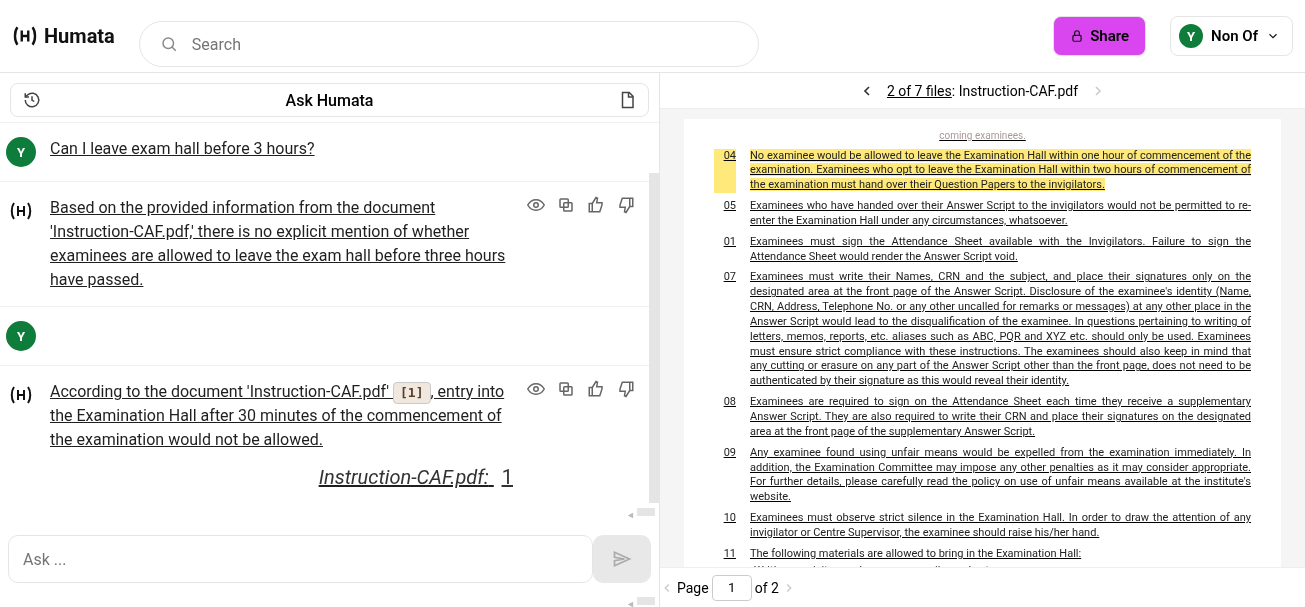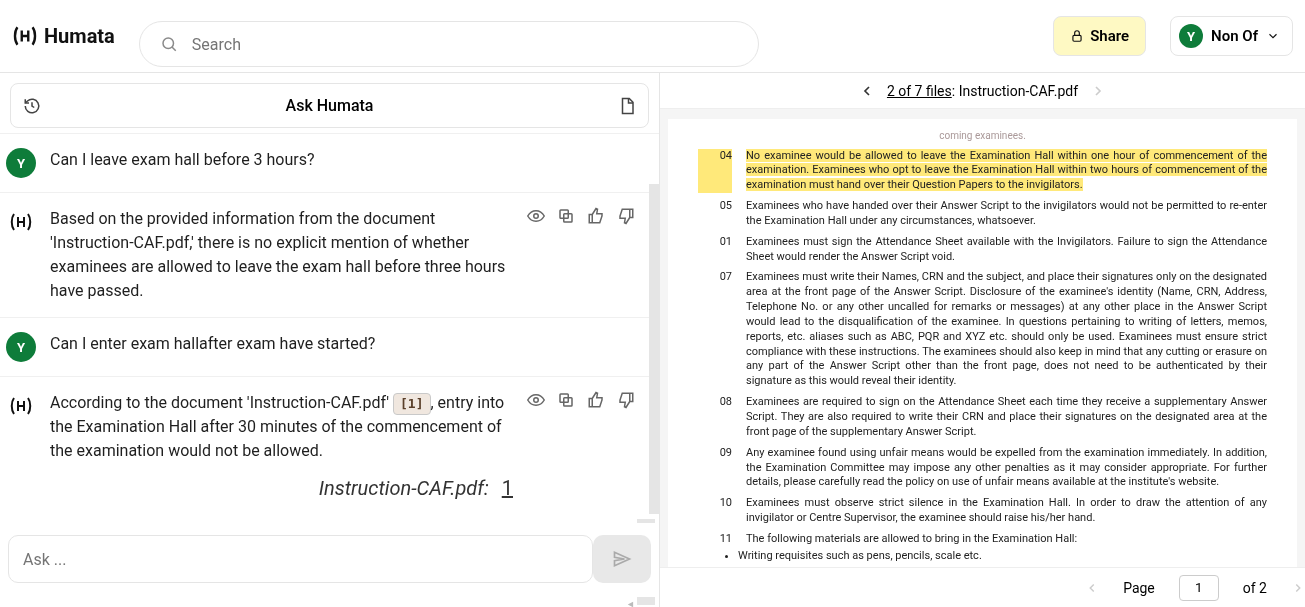--- a/index.html
+++ b/index.html
@@ -6,41 +6,41 @@
   body { width: 1305px; height: 607px; overflow: hidden; background: #fff; }
   
   
   .topbar { height: 73px; display: flex; align-items: center; padding: 0 12px; border-bottom: 1px solid #e5e5e5; gap: 24px; }
   .logo { display: flex; align-items: center; gap: 6px; font-weight: 700; font-size: 20px; color: #111; }
   .logo-icon svg { width: 26px; height: 26px; }
   .search-wrap { flex-shrink: 0; margin-top: 16px; }
   .search { display: flex; align-items: center; width: 620px; height: 46px; border: 1px solid #e5e5e5; border-radius: 28px; padding: 0 20px; gap: 14px; color: #8a8a8a; }
   .search input { border: none; outline: none; font-size: 16px; flex: 1; background: transparent; }
   .spacer { flex: 1; }
-  .share-btn { display: flex; align-items: center; gap: 6px; border: 1px solid #e5e5e5; background: #fef9c3; border-radius: 8px; height: 40px; padding: 0 16px; font-size: 15px; font-weight: 600; cursor: pointer; }
+  .share-btn { display: flex; align-items: center; gap: 6px; border: 1px solid #e5e5e5; background: #d946ef; border-radius: 8px; height: 40px; padding: 0 16px; font-size: 15px; font-weight: 600; cursor: pointer; }
   .user-btn { display: flex; align-items: center; gap: 8px; border: 1px solid #e5e5e5; border-radius: 8px; height: 40px; padding: 0 12px 0 8px; cursor: pointer; font-size: 15px; font-weight: 600; }
   .avatar { width: 24px; height: 24px; border-radius: 50%; background: #0e7c3a; color: #fff; display: flex; align-items: center; justify-content: center; font-size: 13px; font-weight: 700; }
   
   
   .main { display: flex; height: 534px; }
   .left { width: 660px; display: flex; flex-direction: column; border-right: 1px solid #e5e5e5; }
   .right { flex: 1; display: flex; flex-direction: column; background: #f5f5f5; }
   
   
-  .chat-header { margin: 10px 10px 0 10px; height: 45px; border: 1px solid #e5e5e5; border-radius: 8px; display: flex; align-items: center; justify-content: center; position: relative; font-size: 16px; font-weight: 500; text-align: center; }
+  .chat-header { margin: 10px 10px 0 10px; height: 34px; border: 1px solid #e5e5e5; border-radius: 8px; display: flex; align-items: center; justify-content: center; position: relative; font-size: 16px; font-weight: 500; text-align: center; }
   .chat-header .hist-icon { position: absolute; left: 12px; }
   .chat-header .doc-icon { position: absolute; right: 12px; }
   
   
   .chat-body { flex: 1; overflow-y: auto; padding-bottom: 10px; position: relative; }
   .chat-row { display: flex; gap: 14px; padding: 14px 24px 14px 6px; border-bottom: 1px solid #f0f0f0; }
   .chat-row .av { width: 30px; height: 30px; border-radius: 50%; flex-shrink: 0; display: flex; align-items: center; justify-content: center; font-size: 13px; font-weight: 700; }
   .chat-row .av.user { background: #0e7c3a; color: #fff; }
   .chat-row .av.bot svg { width: 24px; height: 24px; }
-  .chat-row .msg { flex: 1; font-size: 16px; color: #1f1f1f; line-height: 1.5; }
+  .chat-row .msg { flex: 1; font-size: 16px; color: #1f1f1f; line-height: 1.5; text-decoration: underline; }
   .chat-row .tools { display: flex; gap: 12px; color: #666; }
   .chat-row .tools span { cursor: pointer; }
   .ref-pill { display: inline-flex; align-items: center; border: 1px solid #c9c9c9; background: #f0e7df; border-radius: 4px; padding: 0 6px; font-size: 13px; font-weight: 600; font-family: ui-monospace, monospace; color: #5a3f2a; }
   .ref-line { text-align: right; font-size: 20px; padding-top: 10px; color: #333; font-style: italic; }
   .ref-line a { color: #333; text-decoration: underline; margin-left: 8px; font-style: normal; }
   .scroll-thumb { position: absolute; right: 0; top: 56px; width: 10px; background: #e5e5e5; border-radius: 0; }
   
   
   .chat-input-row { display: flex; padding: 12px 8px; }
   .chat-input { flex: 1; border: 1px solid #e5e5e5; border-radius: 10px; height: 48px; padding: 0 14px; font-size: 16px; outline: none; }
@@ -52,32 +52,32 @@
   .micro-scroll::before { content: "◄"; position: absolute; right: 24px; bottom: -2px; font-size: 9px; color: #bbb; }
   
   
   .doc-header { height: 36px; display: flex; align-items: center; justify-content: center; gap: 12px; font-size: 14px; background: #fff; border-bottom: 1px solid #eee; }
   .doc-header .nav-arrow { color: #333; cursor: pointer; }
   .doc-header .nav-arrow.disabled { color: #ccc; cursor: default; }
   .doc-header .file-info { }
   .doc-header .file-info .count { text-decoration: underline; }
   
   
-  .doc-body { flex: 1; overflow: auto; padding: 10px 8px; }
+  .doc-body { flex: 1; overflow: auto; padding: 10px 24px; text-decoration: underline; }
   .page { background: #fff; padding: 10px 30px; font-family: 'Times New Roman', serif; font-size: 11px; color: #222; line-height: 1.35; }
   .page .faded { color: #a99; font-size: 10px; text-align: center; }
   .page .rule { display: flex; gap: 14px; margin-top: 6px; text-align: justify; }
-  .page .rule .num { width: 34px; flex-shrink: 0; text-align: right; }
+  .page .rule .num { width: 22px; flex-shrink: 0; text-align: right; }
   .page .rule .txt { flex: 1; }
   .page .hl { background: #ffe97a; }
   .page ul { list-style: disc; padding-left: 40px; margin-top: 2px; }
   .page ul li { margin-bottom: 2px; }
   
   
-  .doc-footer { height: 40px; display: flex; align-items: center; justify-content: flex-end; gap: 24px; background: #fff; border-top: 1px solid #eee; font-size: 14px; }
+  .doc-footer { height: 40px; display: flex; align-items: center; justify-content: flex-start; gap: 3px; background: #fff; border-top: 1px solid #eee; font-size: 14px; }
   .doc-footer input { width: 40px; height: 26px; text-align: center; border: 1px solid #ccc; border-radius: 4px; }
   .doc-footer .pf-arrow { color: #ccc; }
   
   svg { display: block; }
 </style>
 </head>
 <body>
 
 <div class="topbar">
   <div class="logo">
@@ -177,21 +177,20 @@
           <span>
               <svg width="18" height="18" viewBox="0 0 24 24" fill="none" stroke="#666" stroke-width="2">
                 <path d="M17 14V3h4v11zM17 14l-5 8-2-1 1-6H4v-3l3-9h10"></path>
               </svg>
             </span>
         </div>
       </div>
 
       <div class="chat-row">
         <div class="av user">Y</div>
-        <div class="msg">Can I enter exam hallafter exam have started?</div>
       </div>
 
       <div class="chat-row" style="border-bottom:none">
         <div class="av bot">
           <svg viewBox="0 0 24 24" fill="none" stroke="#111" stroke-width="2">
               <path d="M5 4 C2 8 2 16 5 20 M19 4 C22 8 22 16 19 20 M9 7 L9 17 M15 7 L15 17 M9 12 L15 12"></path>
             </svg>
         </div>
         <div class="msg">
           <span>According to the document 'Instruction-CAF.pdf' </span><span class="ref-pill">[1]</span><span>, entry into the Examination Hall after 30 minutes of the commencement of the examination would not be allowed.</span>

